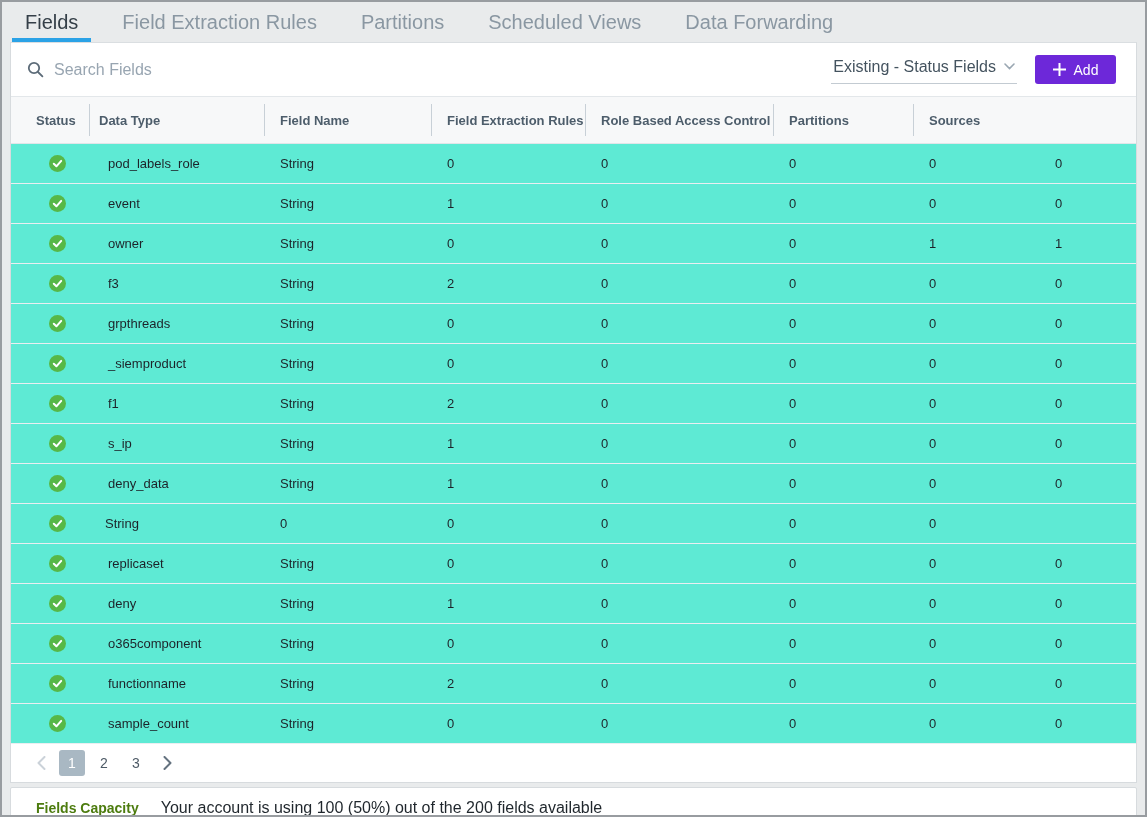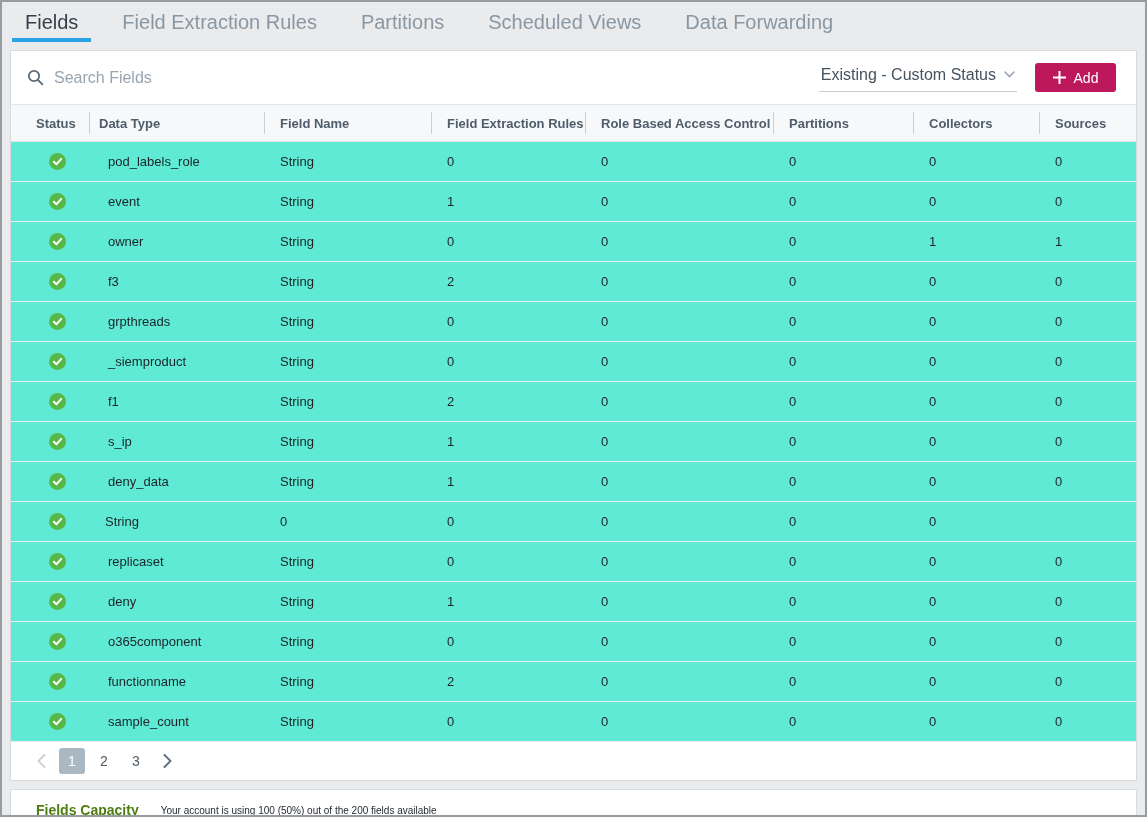--- a/index.html
+++ b/index.html
@@ -20,50 +20,50 @@
     position:relative; height:40px; display:flex; align-items:center;
     padding:0 13px; margin-right:18px;
     font-size:20px; color:#8a97a2; cursor:pointer; white-space:nowrap;
   }
   .tab.active { color:#353f48; }
   .tab.active::after {
     content:""; position:absolute; left:0; right:0; bottom:0;
     height:4px; background:#2ba2e6;
   }
   
-  .card { background:#fff; border:1px solid #d7dbde; margin:8px 8px; }
+  .card { background:#fff; border:1px solid #d7dbde; margin:0 8px; }
   .main-card { border-top:1px solid #dadee1; }
   
   .toolbar { height:53px; display:flex; align-items:center; padding:0 20px 0 16px; }
   .searchbox { display:flex; align-items:center; flex:1 1 auto; }
   .searchbox svg { flex:0 0 auto; margin-right:10px; }
   .search-input {
     border:none; outline:none; font-size:16px; flex:1 1 auto;
     font-family:inherit; color:#333b42; background:transparent;
   }
   .search-input::placeholder { color:#98a5b1; opacity:1; }
   .filter {
     display:flex; align-items:center; gap:8px;
     border-bottom:1px solid #c3cbd2; padding:2px 2px 7px 2px;
     margin-right:18px; cursor:pointer;
   }
   .filter-label { font-size:16px; color:#44535f; white-space:nowrap; }
   .add-btn {
-    width:81px; height:29px; background:#be185d; border:none; border-radius:3px;
+    width:81px; height:29px; background:#6d28d9; border:none; border-radius:3px;
     color:#fff; font-size:14px; font-family:inherit;
     display:flex; align-items:center; justify-content:center; gap:8px; cursor:pointer;
   }
   
   .grid-row {
     display:grid;
     grid-template-columns:78px 175px 167px 154px 188px 140px 126px 1fr;
   }
   .thead {
     background:#f7f8f9; border-top:1px solid #e3e7ea; border-bottom:1px solid #e1e5e9;
-    height:38px;
+    height:48px;
   }
   .th {
     position:relative; display:flex; align-items:center;
     font-size:13px; font-weight:bold; color:#4d5d6b;
     padding-left:16px; white-space:nowrap; overflow:hidden;
   }
   .th:first-child { padding-left:25px; }
   .th:nth-child(2) { padding-left:10px; }
   .th:not(:first-child)::before {
     content:""; position:absolute; left:0; top:7px; bottom:7px;
@@ -87,21 +87,21 @@
     font-size:14px; color:#4d5a66; background:transparent; border:none;
     border-radius:3px; cursor:pointer; font-family:inherit;
   }
   .page-num.current { background:#a9b8c3; color:#fff; }
   
   .footer-card {
     margin-top:4px; height:42px; display:flex; align-items:center;
     padding-left:25px; border-radius:2px;
   }
   .cap-title { font-size:14px; font-weight:bold; color:#4d7c0f; margin-right:22px; }
-  .cap-text { font-size:10px; color:#1f262c; }
+  .cap-text { font-size:16px; color:#1f262c; }
 </style>
 </head>
 <body>
 
 <nav class="tabbar" id="tabbar">
     <div class="tab active">Fields</div>
     <div class="tab">Field Extraction Rules</div>
     <div class="tab">Partitions</div>
     <div class="tab">Scheduled Views</div>
     <div class="tab">Data Forwarding</div>
@@ -110,42 +110,41 @@
 <div class="card main-card">
   <div class="toolbar">
     <div class="searchbox">
       <svg width="17" height="17" viewBox="0 0 17 17">
         <circle cx="7" cy="7" r="5.2" fill="none" stroke="#5c6b78" stroke-width="1.8"></circle>
         <line x1="11" y1="11" x2="15.4" y2="15.4" stroke="#5c6b78" stroke-width="1.8" stroke-linecap="round"></line>
       </svg>
       <input class="search-input" type="text" placeholder="Search Fields" style="">
     </div>
     <div class="filter">
-      <span class="filter-label">Existing - Custom Status</span>
+      <span class="filter-label">Existing - Status Fields</span>
       <svg width="11" height="7" viewBox="0 0 11 7">
         <polyline points="1,1 5.5,5.5 10,1" fill="none" stroke="#9aa7b2" stroke-width="1.6" stroke-linecap="round"></polyline>
       </svg>
     </div>
     <button class="add-btn">
       <svg width="13" height="13" viewBox="0 0 13 13">
         <line x1="6.5" y1="0.5" x2="6.5" y2="12.5" stroke="#fff" stroke-width="2" stroke-linecap="round"></line>
         <line x1="0.5" y1="6.5" x2="12.5" y2="6.5" stroke="#fff" stroke-width="2" stroke-linecap="round"></line>
       </svg>
       <span>Add</span>
     </button>
   </div>
 
   <div class="thead grid-row" id="thead">
       <div class="th">Status</div>
       <div class="th">Data Type</div>
       <div class="th">Field Name</div>
       <div class="th">Field Extraction Rules</div>
       <div class="th">Role Based Access Control</div>
       <div class="th">Partitions</div>
-      <div class="th">Collectors</div>
       <div class="th">Sources</div>
     </div>
   <div id="tbody">
       <div class="tr grid-row">
         <div class="td status">
           <svg width="17" height="17" viewBox="0 0 17 17">
             <circle cx="8.5" cy="8.5" r="8.5" fill="#57b847"></circle>
             <polyline points="4.8,8.8 7.4,11.3 12.2,5.9" fill="none" stroke="#fff" stroke-width="2" stroke-linecap="round" stroke-linejoin="round"></polyline>
           </svg>
         </div>

